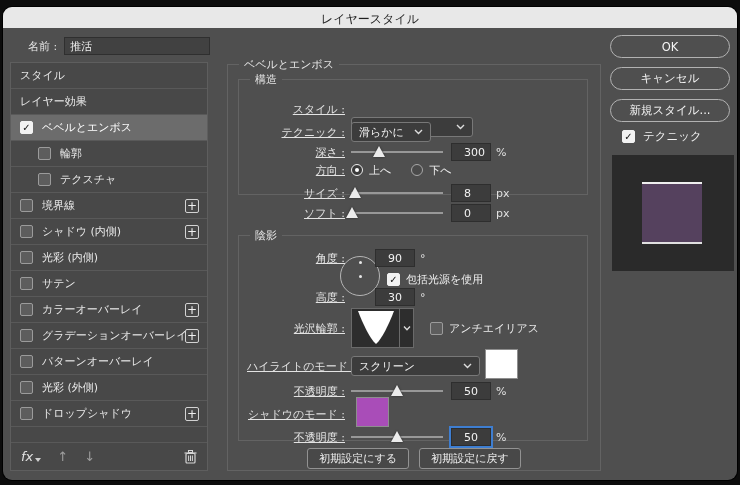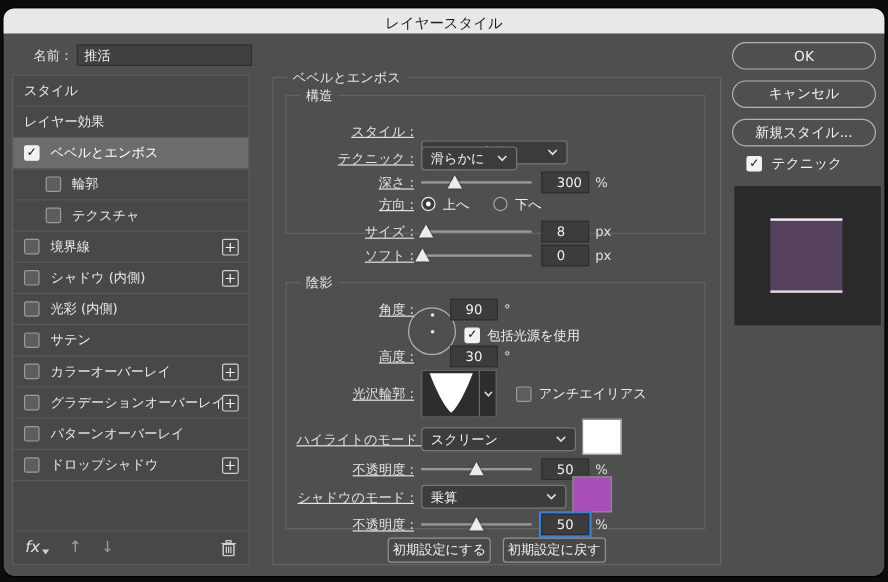--- a/index.html
+++ b/index.html
@@ -73,21 +73,21 @@
   .dial .cdot { position:absolute; left:50%; top:50%; width:3px; height:3px; margin:-1px 0 0 -1px;
                 border-radius:50%; background:#e8e8e8; }
   .contour { width:63px; height:40px; background:#2d2d2d; border:1px solid #6a6a6a;
              display:flex; flex:none; }
   .contour .shape { width:47px; height:100%; display:flex; align-items:center; justify-content:center; }
   .contour .chev-strip { width:14px; border-left:1px solid #6a6a6a; display:flex;
                          align-items:center; justify-content:center; }
   .swatch { width:33px; height:30px; border:1px solid #8e8e8e; margin-left:5px; margin-top:-5px; flex:none; }
   .btnrow { position:absolute; top:383px; left:0; right:0; display:flex; justify-content:center; gap:10px; }
   .small-btn { background:#484848; border:1px solid #929292; border-radius:3px; color:#f0f0f0;
-               font-size:11px; height:21px; padding:0 3px; display:flex; align-items:center;
+               font-size:11px; height:21px; padding:0 11px; display:flex; align-items:center;
                font-family:"DejaVu Sans","Liberation Sans",sans-serif; }
   
   .pill { position:absolute; left:607px; width:120px; height:23px; border:1.5px solid #b2b2b2;
           border-radius:12px; background:transparent; color:#f4f4f4; font-size:11.5px;
           display:flex; align-items:center; justify-content:center;
           font-family:"DejaVu Sans","Liberation Sans",sans-serif; }
   .preview-check { position:absolute; left:619px; top:122px; display:flex; align-items:center; gap:8px;
                    color:#f2f2f2; font-size:11.5px; }
   .preview-box { position:absolute; left:609px; top:148px; width:122px; height:116px; }
   .preview-inner { position:absolute; left:30px; top:27px; width:60px; height:62px;
@@ -151,20 +151,24 @@
       <span class="plusbox">+</span>
     </div>
     <div class="sb-row">
       <span class="cb"></span>
       <span>グラデーションオーバーレイ</span>
       <span class="plusbox">+</span>
     </div>
     <div class="sb-row">
       <span class="cb"></span>
       <span>パターンオーバーレイ</span>
+    </div>
+    <div class="sb-row">
+      <span class="cb"></span>
+      <span>光彩 (外側)</span>
     </div>
     <div class="sb-row">
       <span class="cb"></span>
       <span>ドロップシャドウ</span>
       <span class="plusbox">+</span>
     </div>
 
     <div class="sb-footer">
       <span class="fx">
         <span>fx</span>
@@ -315,26 +319,20 @@
         <div class="slider">
           <div class="track"></div>
           <div class="thumb" style="left: 50%;"></div>
         </div>
         <div class="valbox">50</div>
         <span class="unit">%</span>
       </div>
 
       <div class="frow" style="top:168px;align-items:center;">
         <span class="flabel">シャドウのモード :</span>
-        <div class="dd" style="width:121px;">
-          <span>乗算</span>
-          <svg width="9" height="6" viewBox="0 0 9 6">
-            <path d="M1 1 L4.5 4.5 L8 1" stroke="#ddd" stroke-width="1.4" fill="none"></path>
-            </svg>
-        </div>
         <span class="swatch" style="background: rgb(169, 77, 184);"></span>
       </div>
 
       <div class="frow" style="top:191px;">
         <span class="flabel">不透明度 :</span>
         <div class="slider">
           <div class="track"></div>
           <div class="thumb" style="left: 50%;"></div>
         </div>
         <div class="valbox focus">50</div>

